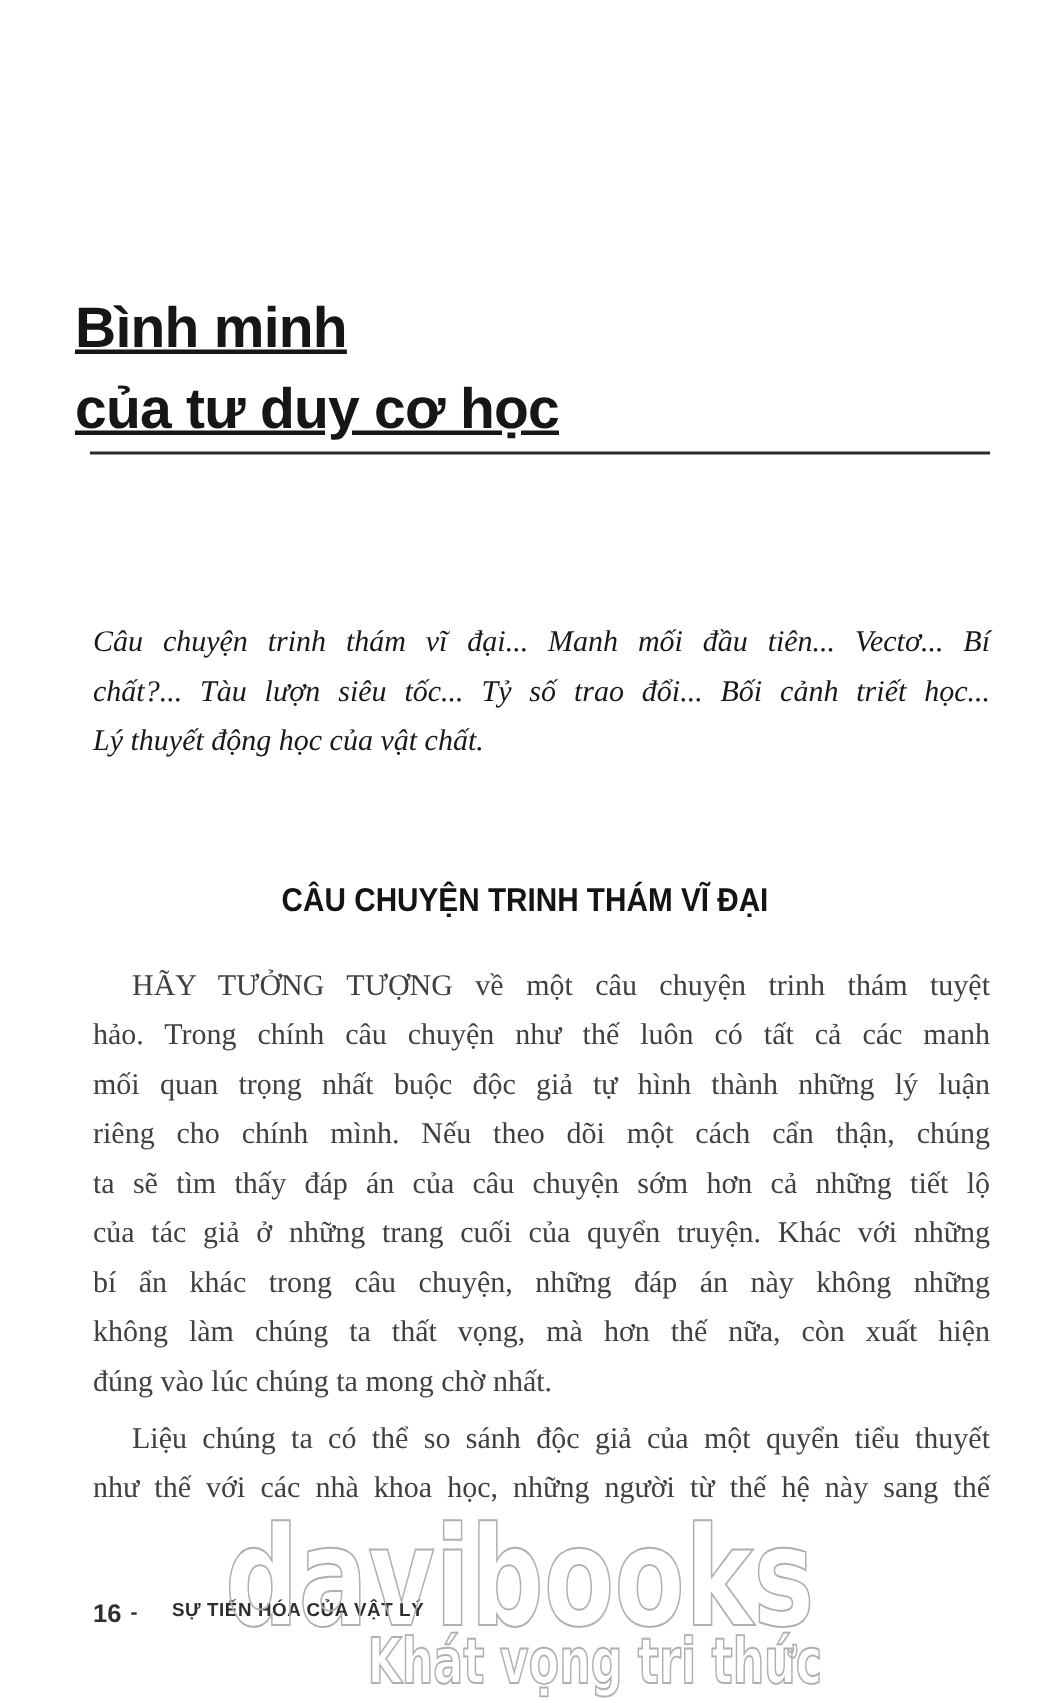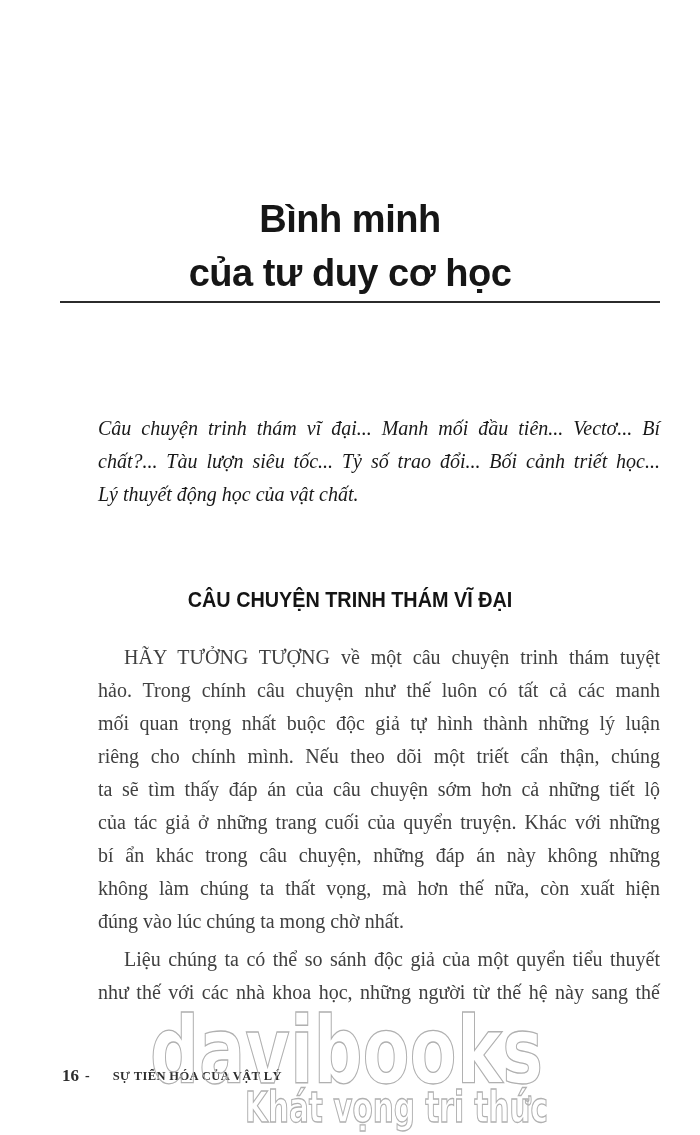--- a/index.html
+++ b/index.html
@@ -8,24 +8,23 @@
     background: #ffffff;
     font-family: "Liberation Serif", "DejaVu Serif", serif;
     color: #1c1c1c;
     overflow: hidden;
   }
   .page { position: relative; width: 700px; height: 1135px; background: #ffffff; }
 
   
   .chapter-title {
     position: absolute; top: 192px; left: 50px; width: 600px;
-    text-align: center;
     font-family: "Liberation Sans", "DejaVu Sans", sans-serif;
     font-weight: 700; font-size: 38px; line-height: 54px;
-    letter-spacing: -0.5px; color: #161616;
+    letter-spacing: -0.5px; color: #161616; text-decoration: underline;
   }
 
   
   .rule {
     position: absolute; top: 301px; left: 60px; width: 600px; height: 2px;
     background: #2b2b2b;
   }
 
   
   .intro {
@@ -41,36 +40,36 @@
     font-weight: 700; font-size: 22px; line-height: 28px;
     color: #141414;
     transform: scaleX(0.9); transform-origin: 50% 50%;
   }
 
   
   .para { position: absolute; left: 62px; width: 598px; font-size: 20px; line-height: 33px; color: #404040; }
   .para1 { top: 641px; }
   .para2 { top: 943px; }
 
-  .line { text-align: justify; text-align-last: justify; margin-left: 36px; }
+  .line { text-align: justify; text-align-last: justify; }
   .line.last { text-align: justify; text-align-last: left; }
   .line.indent { padding-left: 26px; box-sizing: border-box; }
 
   
   .watermark { position: absolute; top: 1000px; left: 0; width: 700px; height: 135px; pointer-events: none; }
   .watermark text {
     fill: none; stroke: #b0b0b0; stroke-width: 1.3px;
     font-family: "DejaVu Sans", sans-serif; font-weight: 700;
   }
 
   
   .footer {
     position: absolute; top: 1066px; left: 62px;
-    display: flex; align-items: center; gap: 6px;
-    font-family: Liberation Serif, serif;
+    display: flex; align-items: flex-start; gap: 6px;
+    font-family: Liberation Sans, sans-serif;
     font-weight: 700; color: #2e2e2e; white-space: nowrap;
   }
   .footer .page-num { font-size: 17px; }
   .footer .sep { font-size: 14px; }
   .footer .book-title { font-size: 12.5px; letter-spacing: 0.4px; margin-left: 17px; }
 </style>
 </head>
 <body>
 
 <div class="page">
@@ -87,21 +86,21 @@
     <div class="line">chất?... Tàu lượn siêu tốc... Tỷ số trao đổi... Bối cảnh triết học...</div>
     <div class="line last">Lý thuyết động học của vật chất.</div>
   </div>
 
   <div class="section-heading">CÂU CHUYỆN TRINH THÁM VĨ ĐẠI</div>
 
   <div class="para para1">
     <div class="line indent">HÃY TƯỞNG TƯỢNG về một câu chuyện trinh thám tuyệt</div>
     <div class="line">hảo. Trong chính câu chuyện như thế luôn có tất cả các manh</div>
     <div class="line">mối quan trọng nhất buộc độc giả tự hình thành những lý luận</div>
-    <div class="line">riêng cho chính mình. Nếu theo dõi một triết cẩn thận, chúng</div>
+    <div class="line">riêng cho chính mình. Nếu theo dõi một cách cẩn thận, chúng</div>
     <div class="line">ta sẽ tìm thấy đáp án của câu chuyện sớm hơn cả những tiết lộ</div>
     <div class="line">của tác giả ở những trang cuối của quyển truyện. Khác với những</div>
     <div class="line">bí ẩn khác trong câu chuyện, những đáp án này không những</div>
     <div class="line">không làm chúng ta thất vọng, mà hơn thế nữa, còn xuất hiện</div>
     <div class="line last">đúng vào lúc chúng ta mong chờ nhất.</div>
   </div>
 
   <div class="para para2">
     <div class="line indent">Liệu chúng ta có thể so sánh độc giả của một quyển tiểu thuyết</div>
     <div class="line">như thế với các nhà khoa học, những người từ thế hệ này sang thế</div>

